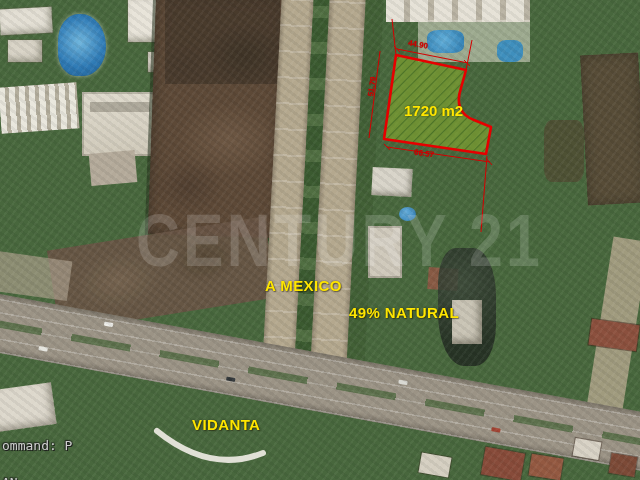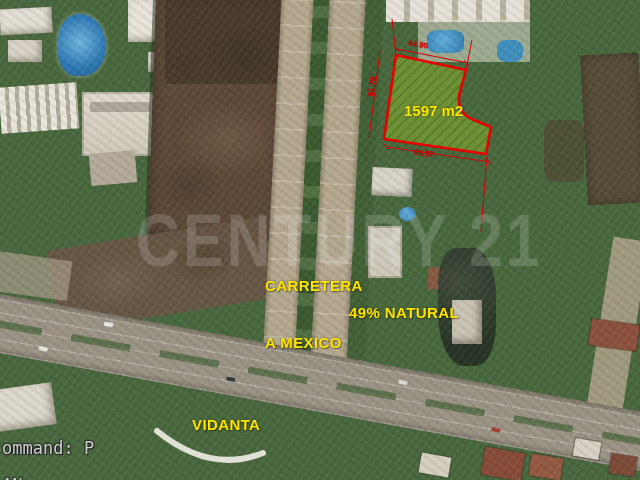--- a/index.html
+++ b/index.html
@@ -126,21 +126,21 @@
   .area-label{left:404px;top:102px;color:#ffe600;font-weight:bold;font-size:15px;
       text-shadow:0 0 2px rgba(0,0,0,.55);white-space:pre;}
   .dim{color:#d40000;font-weight:bold;font-size:8px;white-space:pre;
       text-shadow:0 0 1px rgba(120,0,0,.6);}
   .dim-top{left:408px;top:40px;transform:rotate(10deg);}
   .dim-left{left:362px;top:82px;transform:rotate(-81deg);}
   .dim-bottom{left:414px;top:149px;transform:rotate(8deg);}
   .watermark{left:136px;top:198px;width:420px;color:rgba(255,255,255,.16);
       font-weight:bold;font-size:74px;letter-spacing:4px;transform:scaleX(.82);transform-origin:0 0;
       white-space:pre;}
-  .cmd{left:2px;color:#cfcfcf;font-family:"DejaVu Sans Mono",monospace;font-size:17px;
+  .cmd{left:2px;color:#cfcfcf;font-family:"DejaVu Sans Mono",monospace;font-size:13px;
       text-shadow:1px 1px 0 #1c1c1c,-1px -1px 1px rgba(25,25,25,.7),1px -1px 1px rgba(25,25,25,.5),-1px 1px 1px rgba(25,25,25,.5);
       white-space:pre;}
   .cmd1{top:438px;}
   .cmd2{top:475px;}
 </style>
 </head>
 <body>
 
 <div class="stage">
 
@@ -231,24 +231,23 @@
       <line x1="486" y1="158" x2="492" y2="165"></line>
     </g>
   </svg>
 
   <div class="dim dim-top">44.90</div>
   <div class="dim dim-left">51.79</div>
   <div class="dim dim-bottom">66.57</div>
 
   <div class="watermark">CENTURY 21</div>
 
-  <div class="area-label">1597 m2</div>
+  <div class="area-label">1720 m2</div>
 
   <div class="ylabel lbl-carretera">
-    <span style="position:static;display:block;">CARRETERA</span>
     <span style="position:static;display:block;">A MEXICO</span>
   </div>
   <div class="ylabel lbl-natural">49% NATURAL</div>
   <div class="ylabel lbl-vidanta">VIDANTA</div>
 
   <div class="cmd cmd1">ommand: P</div>
   <div class="cmd cmd2">AN</div>
 
 </div>
 

